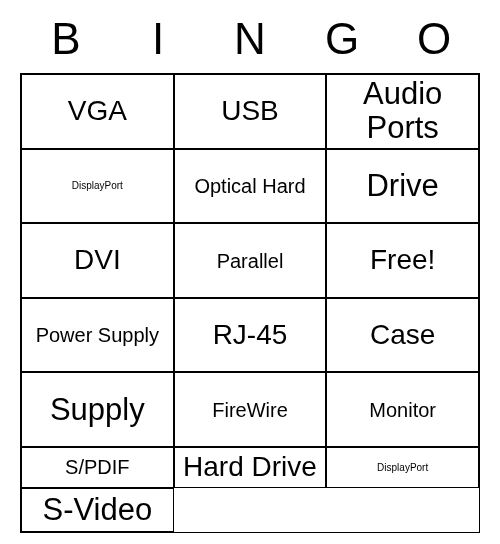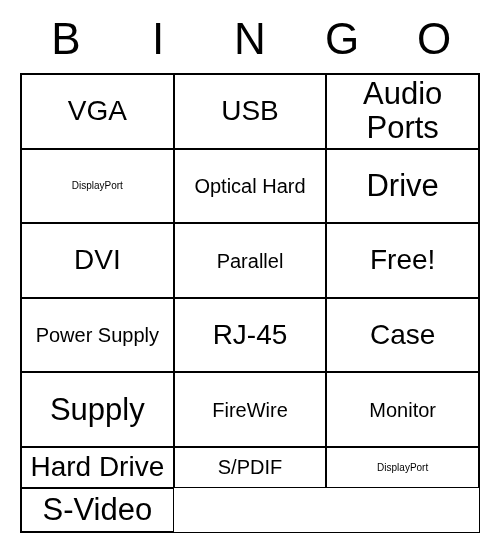--- a/index.html
+++ b/index.html
@@ -76,19 +76,19 @@
 
     <div class="cell sz-sm">Parallel</div>
     <div class="cell sz-lg">Free!</div>
     <div class="cell sz-sm">Power Supply</div>
     <div class="cell sz-lg">RJ-45</div>
 
     <div class="cell sz-lg">Case</div>
     <div class="cell sz-md">Supply</div>
     <div class="cell sz-sm">FireWire</div>
     <div class="cell sz-sm">Monitor</div>
+    <div class="cell sz-sm">S/PDIF</div>
+
     <div class="cell sz-lg">Hard Drive</div>
-
-    <div class="cell sz-sm">S/PDIF</div>
     <div class="cell sz-xs">DisplayPort</div>
     <div class="cell sz-md">S-Video</div>
   </div>
 </div>
 
 </body></html>

